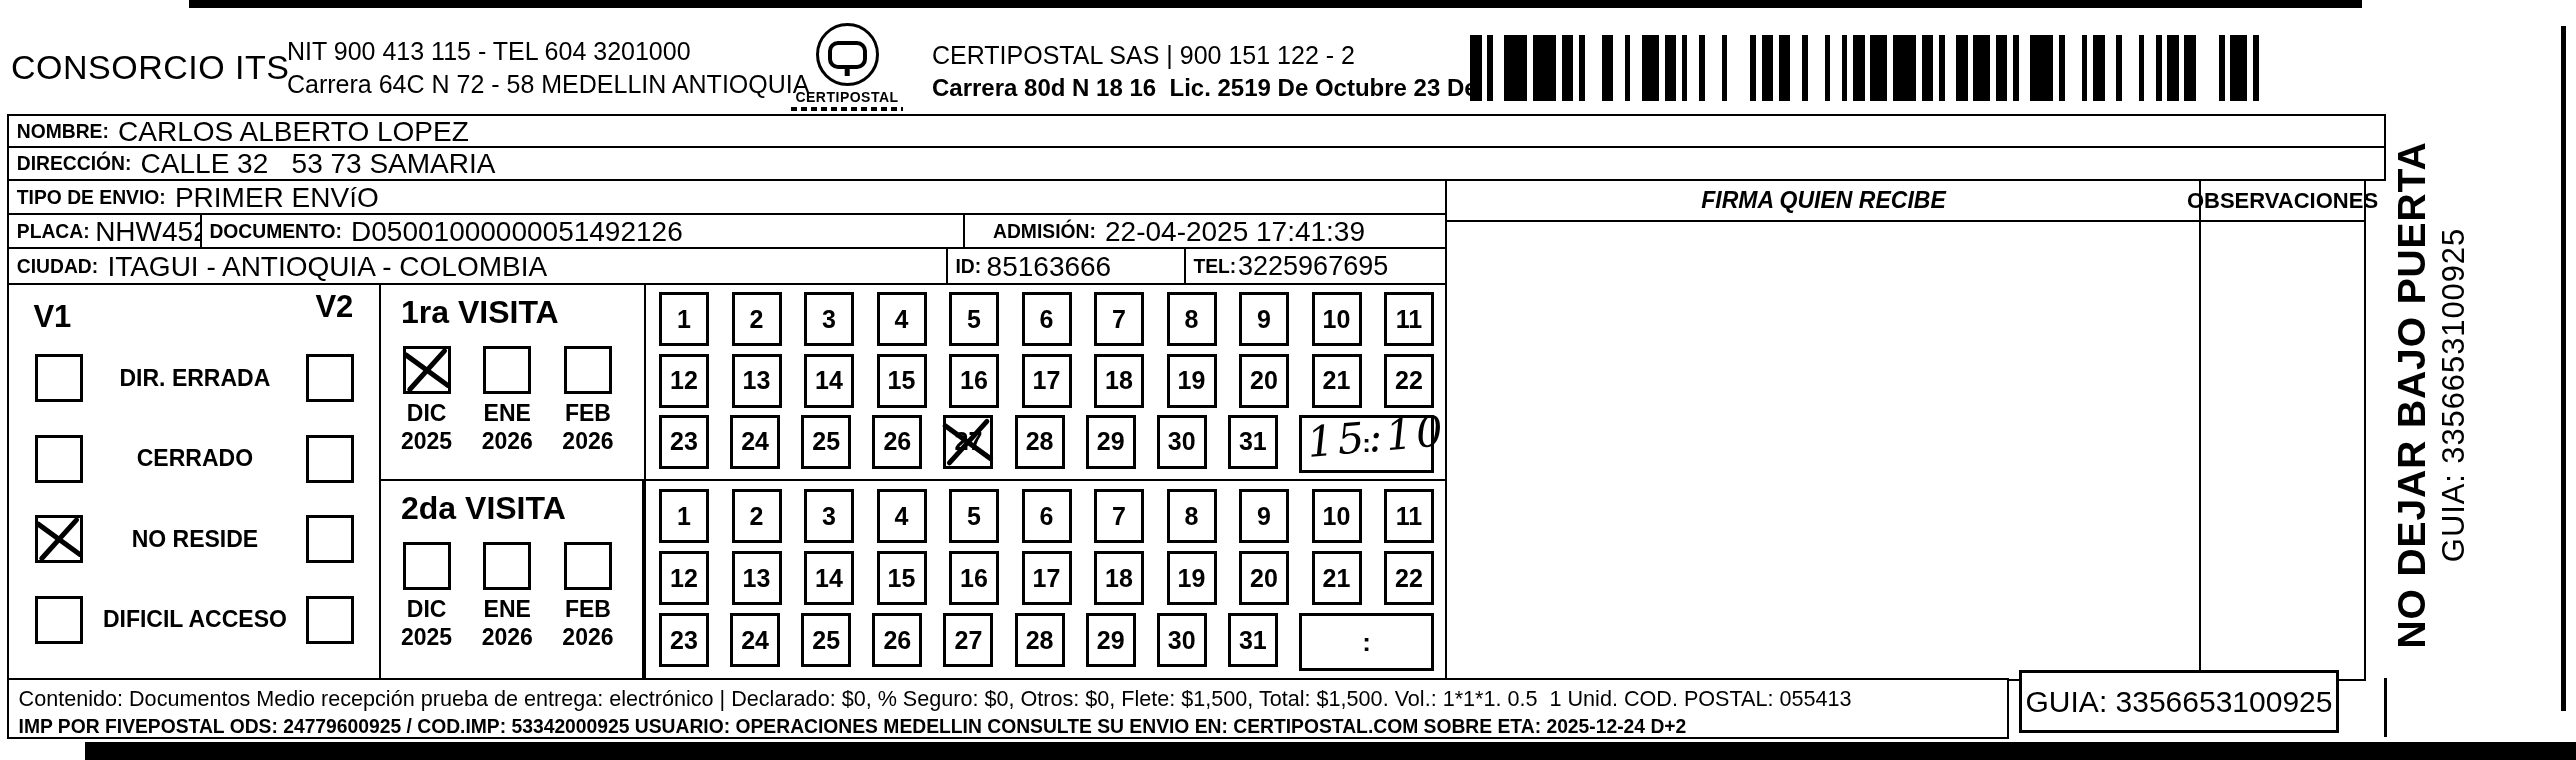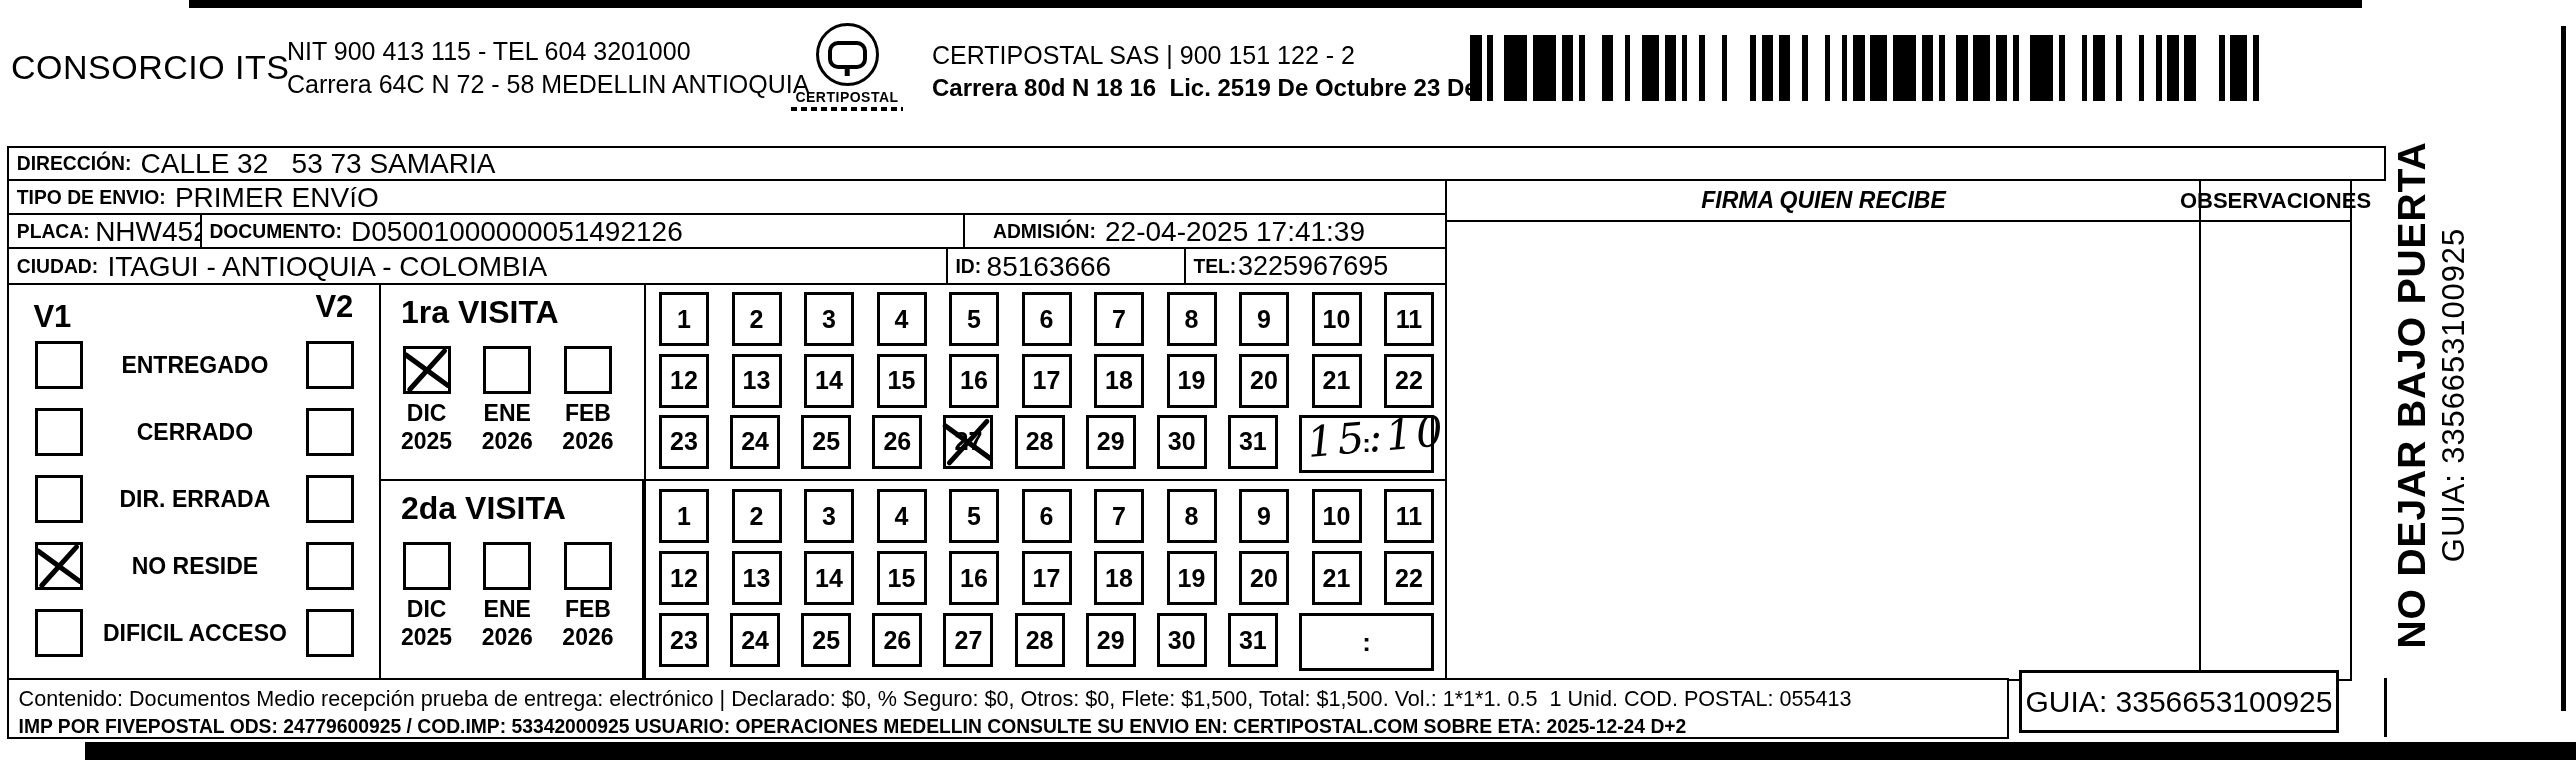--- a/index.html
+++ b/index.html
@@ -167,20 +167,24 @@
       <span style="width: 11.5px; background: rgb(0, 0, 0);"></span>
       <span style="width: 23px; background: rgb(255, 255, 255);"></span>
       <span style="width: 5.7px; background: rgb(0, 0, 0);"></span>
       <span style="width: 5.7px; background: rgb(255, 255, 255);"></span>
       <span style="width: 17px; background: rgb(0, 0, 0);"></span>
       <span style="width: 5.7px; background: rgb(255, 255, 255);"></span>
       <span style="width: 5.7px; background: rgb(0, 0, 0);"></span>
       <span style="width: 11.5px; background: rgb(255, 255, 255);"></span>
     </div>
 
+  <div class="box frow" style="left:7.4px;top:114px;width:2379px;height:35px;">
+    <span class="flabel">NOMBRE:</span>
+    <span class="fvalue">CARLOS ALBERTO LOPEZ</span>
+  </div>
   <div class="box frow" style="left:7.4px;top:146px;width:2379px;height:35px;">
     <span class="flabel">DIRECCIÓN:</span>
     <span class="fvalue">CALLE 32   53 73 SAMARIA</span>
   </div>
   <div class="box frow" style="left:7.4px;top:179px;width:1441px;height:37px;">
     <span class="flabel">TIPO DE ENVIO:</span>
     <span class="fvalue">PRIMER ENVíO</span>
   </div>
 
   <div class="box frow" style="left:7.4px;top:213px;width:195px;height:37px;gap:5.5px;text-align:center;">
@@ -208,31 +212,26 @@
     <span class="flabel">TEL:</span>
     <span class="fvalue" style="font-size:27px;">3225967695</span>
   </div>
 
   <div class="box" style="left:7.4px;top:283px;width:375px;height:398px;">
     <div class="abs vhead" style="left:24px;top:14px;">V1</div>
     <div class="abs vhead" style="left:306px;top:3.7px;">V2</div>
     <div id="status-rows" class="abs" style="left:0;top:37px;width:100%;height:354px;display:flex;flex-direction:column;justify-content:space-evenly;">
         <div class="srow">
           <span class="cbx"></span>
-          <span class="slabel">ENTREGADO</span>
+          <span class="slabel">DIR. ERRADA</span>
           <span class="cbx"></span>
         </div>
         <div class="srow">
           <span class="cbx"></span>
           <span class="slabel">CERRADO</span>
-          <span class="cbx"></span>
-        </div>
-        <div class="srow">
-          <span class="cbx"></span>
-          <span class="slabel">DIR. ERRADA</span>
           <span class="cbx"></span>
         </div>
         <div class="srow">
           <span class="cbx">
             <span class="xmark"></span>
           </span>
           <span class="slabel">NO RESIDE</span>
           <span class="cbx"></span>
         </div>
         <div class="srow">
@@ -368,21 +367,21 @@
           <span class="day">31</span>
           <span class="timecell">:</span>
         </div>
       </div>
   </div>
 
   <div class="box" style="left:1445px;top:179px;width:757px;height:502px;font-style:italic;">
     <div class="colhead">FIRMA QUIEN RECIBE</div>
     <div style="height:458px;"></div>
   </div>
-  <div class="box" style="left:2199px;top:179px;width:153px;height:502px;">
+  <div class="box" style="left:2199px;top:179px;width:167px;height:502px;">
     <div class="colhead" style="font-size:22px;">OBSERVACIONES</div>
     <div style="height:458px;"></div>
   </div>
 
   <div class="box" style="left:7.4px;top:678px;width:2002px;height:61px;">
     <div class="fl1">Contenido: Documentos Medio recepción prueba de entrega: electrónico | Declarado: $0, % Seguro: $0, Otros: $0, Flete: $1,500, Total: $1,500. Vol.: 1*1*1. 0.5  1 Unid. COD. POSTAL: 055413</div>
     <div class="fl2">IMP POR FIVEPOSTAL ODS: 24779600925 / COD.IMP: 53342000925 USUARIO: OPERACIONES MEDELLIN CONSULTE SU ENVIO EN: CERTIPOSTAL.COM SOBRE ETA: 2025-12-24 D+2</div>
   </div>
   <div class="bar" style="left:2384px;top:678px;width:2.8px;height:59px;"></div>
   <div class="guiabox" style="left:2019px;top:670px;width:320px;height:63px;">

